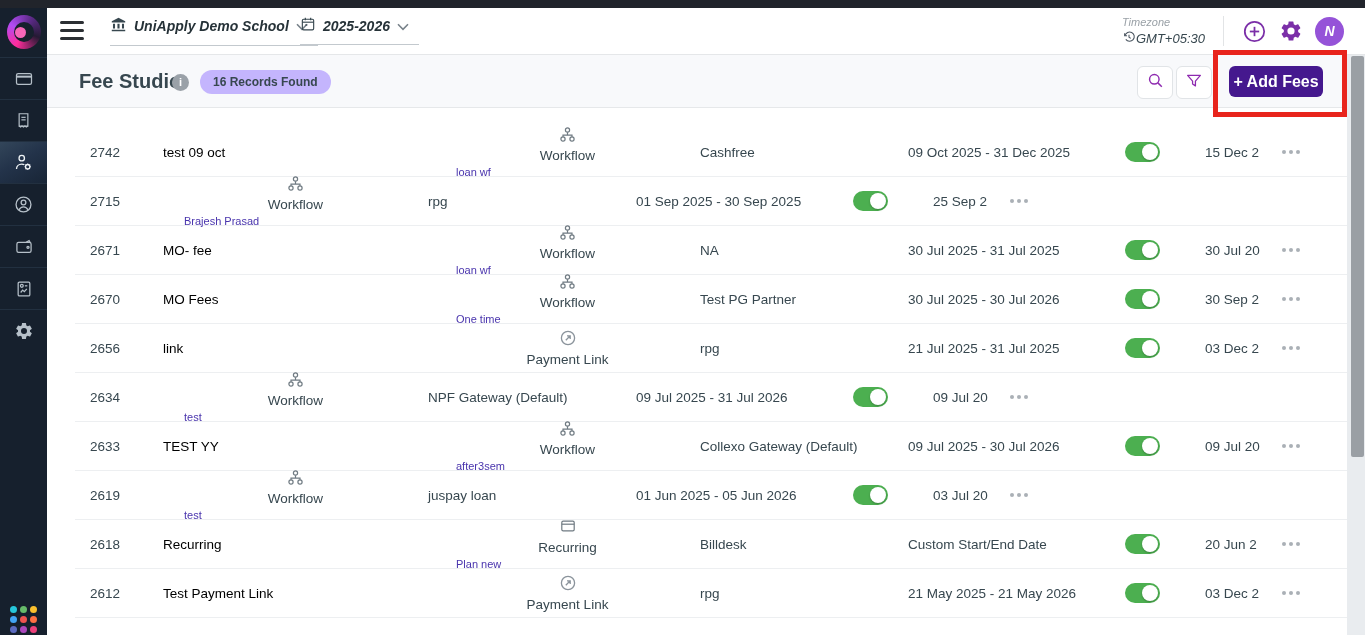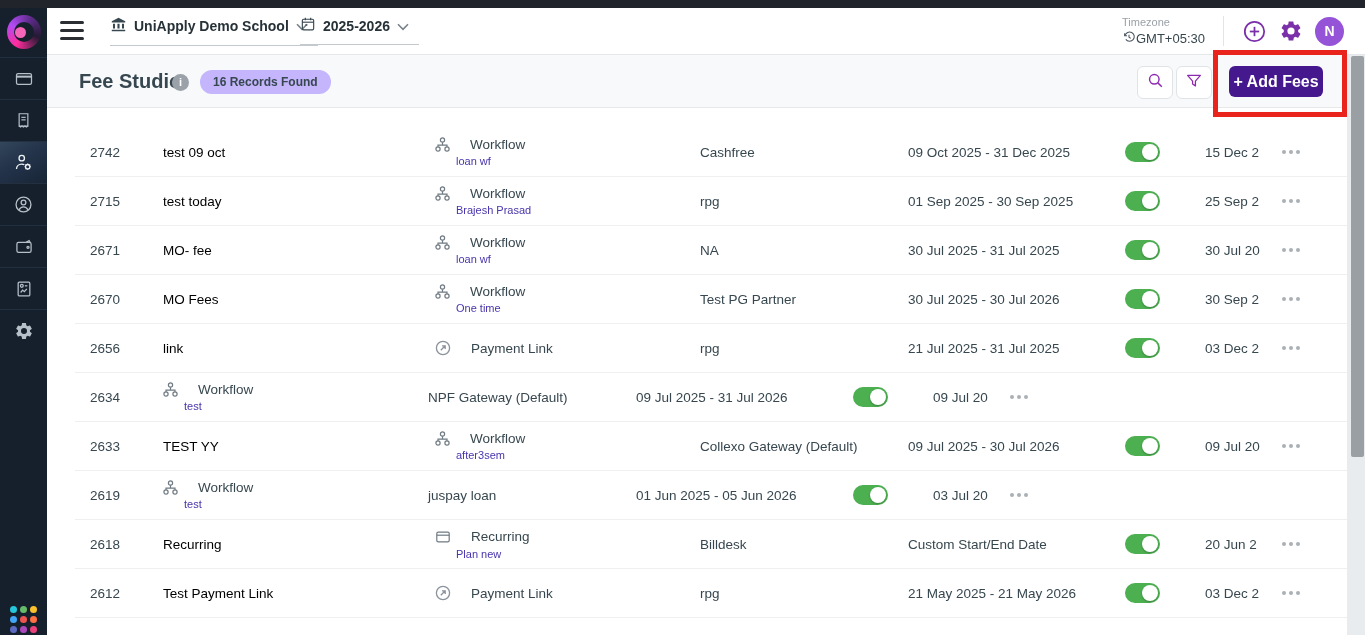--- a/index.html
+++ b/index.html
@@ -24,21 +24,21 @@
     border-top:1px solid #223040; cursor:pointer; }
   .nav-item.active { background:linear-gradient(150deg,#33465a 0%,#23334a 45%,#182536 100%); }
   .nav-item svg { display:block; }
   .apps-cell { position:absolute; left:0; top:588px; width:47px; height:47px;
     display:flex; align-items:center; justify-content:center; cursor:pointer; }
   .apps-grid { display:grid; grid-template-columns:repeat(3,7px); grid-auto-rows:7px; gap:3px; }
   .apps-grid span { width:7px; height:7px; border-radius:50%; display:block; }
 
   
   .header { position:absolute; left:47px; top:8px; width:1318px; height:47px; background:#fff;
-    border-bottom:1px solid #e5e7e9; }
+    border-bottom:1px solid #e5e7e9;font-style:italic; }
   .burger { position:absolute; left:13px; top:13px; width:24px; height:19px; cursor:pointer; }
   .burger i { display:block; height:3px; background:#2b2f33; border-radius:2px; margin-bottom:5px; }
   .selector { position:absolute; top:8px; display:flex; align-items:center; gap:7px;
     padding-bottom:9px; border-bottom:1px solid #c3c9ce; cursor:pointer;
     font-size:14px; font-weight:700; color:#263238; }
   .sel-school { left:63px; padding-right:10px; }
   .sel-year { left:253px; padding-right:10px; }
   .hdr-right { position:absolute; right:0; top:0; height:46px; display:flex; align-items:center; padding-right:21px; }
   .tz { text-align:left; margin-right:18px; }
   .tz-label { font-size:11px; color:#9aa1a7; margin-bottom:2px; }
@@ -81,21 +81,21 @@
   .cell { flex:none; }
   .c-id { width:73px; }
   .c-title { width:272px; }
   .c-channel { width:265px; }
   .c-gateway { width:208px; }
   .c-date { width:217px; }
   .c-status { width:80px; }
   .c-updated { width:65px; white-space:nowrap; overflow:hidden; }
   .c-action { width:60px; }
   .rowlink { color:#000000; cursor:pointer; text-decoration:none; }
-  .ch-main { display:flex; align-items:center; gap:20px; }
+  .ch-main { display:flex; align-items:center; gap:6px;flex-direction:column; }
   .ch-ic { display:flex; align-items:center; }
   .ch-sub { font-size:11px; color:#4934ad; margin:3px 0 0 21px; cursor:pointer; }
   .toggle { width:35px; height:20px; border-radius:10px; background:#4caf50; position:relative; cursor:pointer; }
   .toggle .knob { position:absolute; right:2px; top:2px; width:16px; height:16px; border-radius:50%;
     background:#fff; box-shadow:0 1px 2px rgba(0,0,0,.25); }
   .dots { display:flex; gap:3px; padding-left:12px; cursor:pointer; }
   .dots i { width:4px; height:4px; border-radius:50%; background:#aab0b6; display:block; }
 
   
   .scroll-track { position:absolute; left:1347px; top:55px; width:18px; height:580px; background:#e9ecef; }
@@ -311,21 +311,20 @@
     <div class="cell c-action">
       <div class="dots">
                 <i></i>
                 <i></i>
                 <i></i>
               </div>
     </div>
   </div>
           <div class="trow">
     <div class="cell c-id">2715</div>
-    <div class="cell c-title"><a class="rowlink">test today</a></div>
     <div class="cell c-channel">
       <div class="ch-main">
         <span class="ch-ic">
           <svg width="15" height="15" viewBox="0 0 15 15" fill="none" stroke="#6f7a82" stroke-width="1.2">
             <circle cx="7.5" cy="3" r="2.1"></circle>
                     <circle cx="3" cy="12" r="2.1"></circle>
                     <circle cx="12" cy="12" r="2.1"></circle>
             <path d="M7.5 5.2v2.6M3 9.8V8.2h9v1.6M3 8.2h9"></path>
           </svg>
                 </span>

